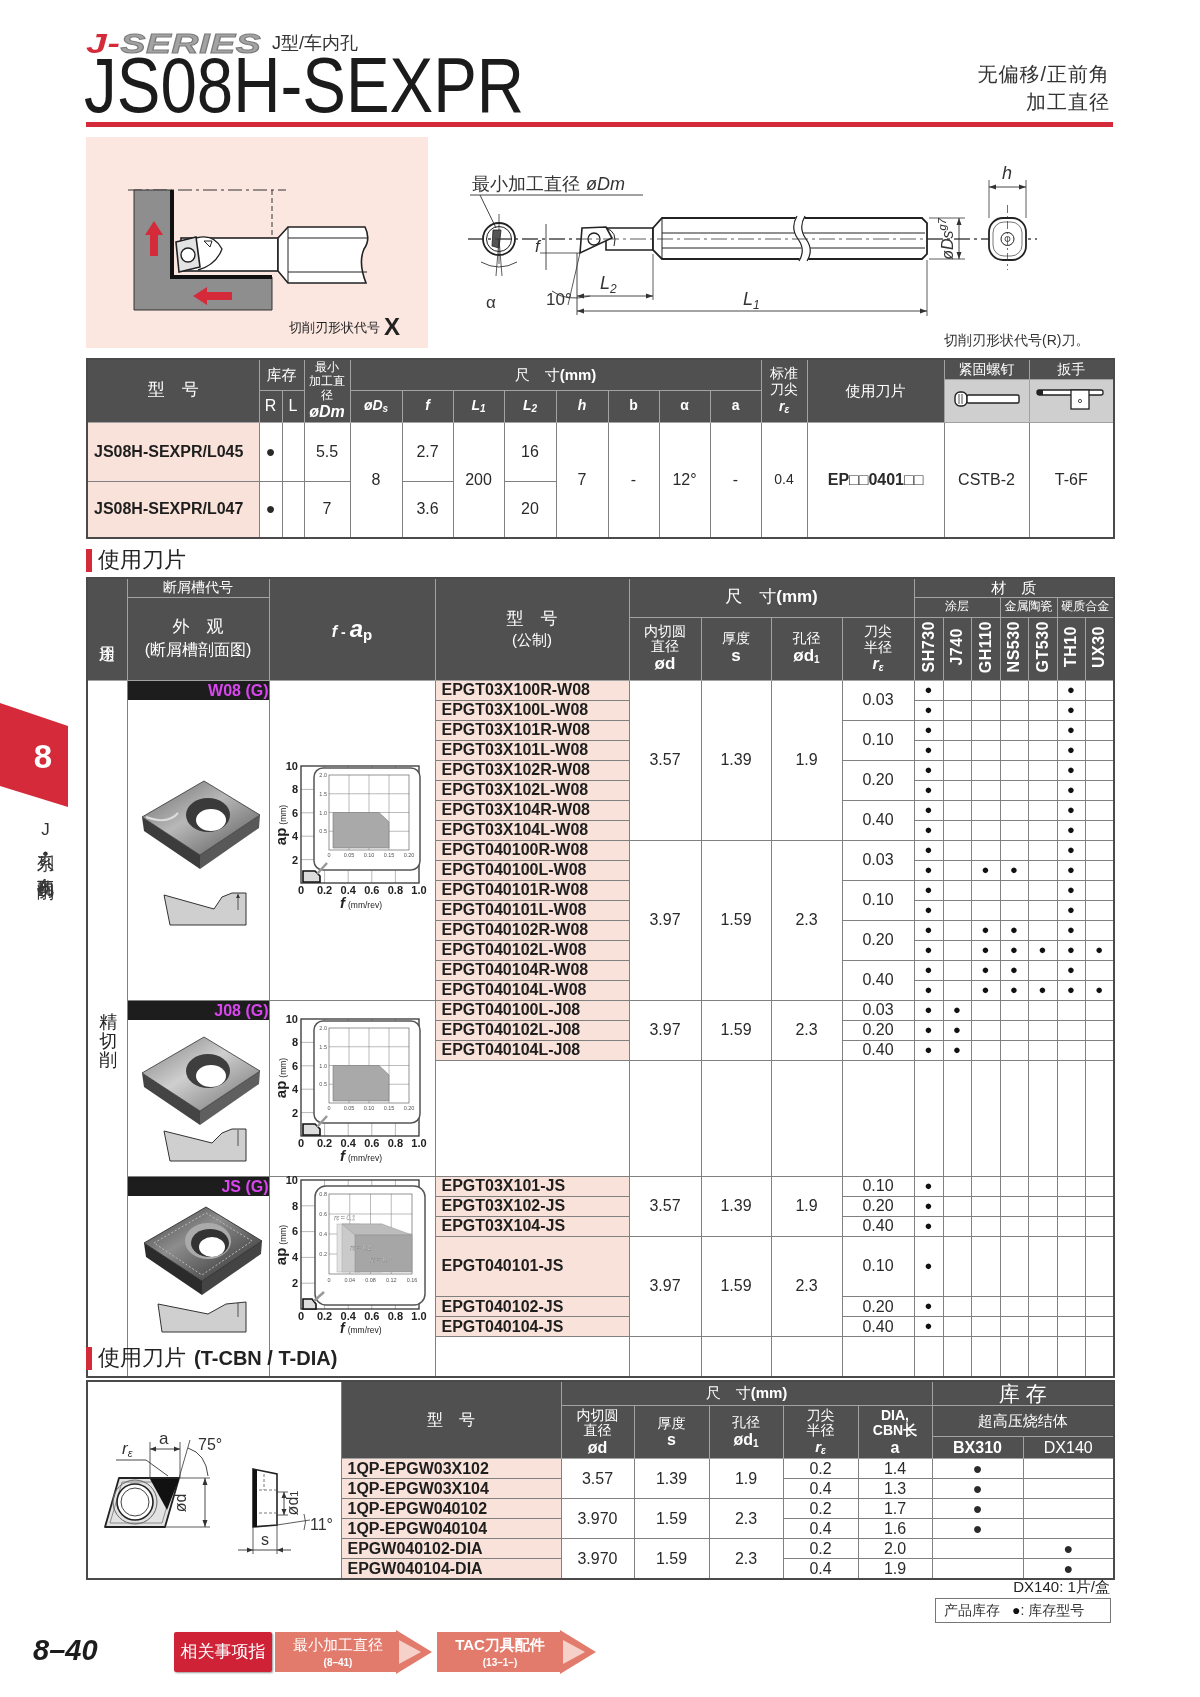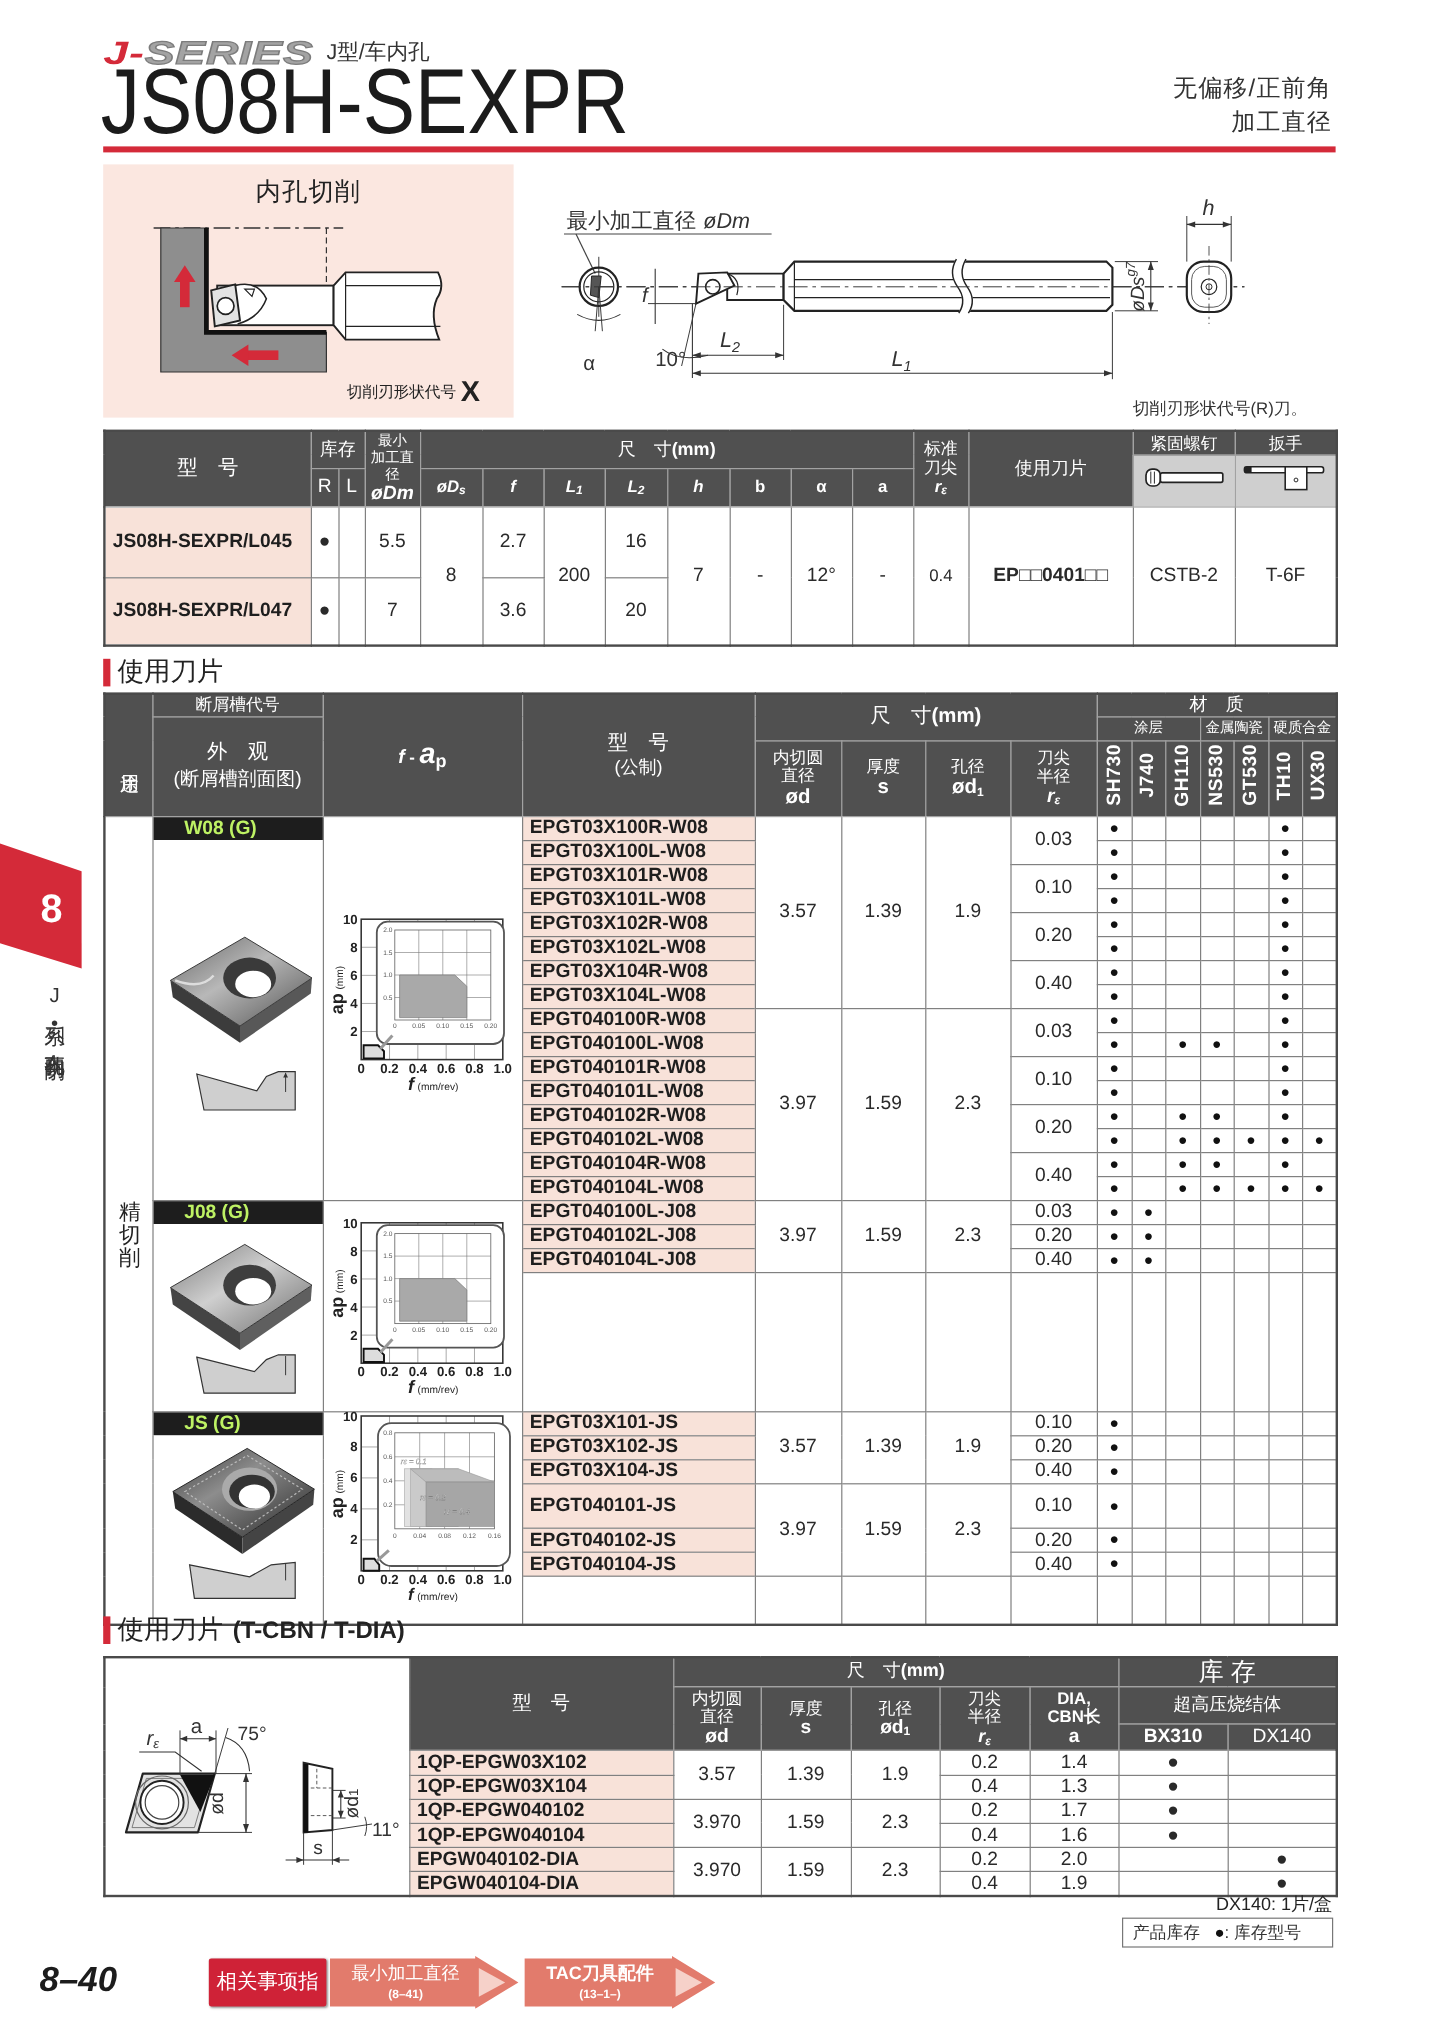--- a/index.html
+++ b/index.html
@@ -23,21 +23,21 @@
 .tbl td.hl{background:#cfcfcf;border-color:#a2a2a2;}
 .tbl td.pk{background:#f8e2d9;font-weight:bold;text-align:left;padding-left:6px;color:#1e1e1e;white-space:nowrap;overflow:hidden;}
 .tbl td.g{font-size:13px;color:#111;}
 .sm{font-size:12px;display:block;line-height:1.15;}
 .sm14{font-size:14px;display:block;line-height:1.1;text-align:center;}
 .sym{font-weight:bold;font-size:16px;display:block;}
 .it{font-style:italic;font-weight:bold;}
 .hd sub{font-size:10px;vertical-align:-2px;}
 .vgrade{writing-mode:vertical-rl;transform:rotate(180deg);font-weight:bold;font-size:16px;letter-spacing:0.5px;display:inline-block;}
 .cellbox{position:relative;width:100%;}
-.brk-label{position:absolute;left:0;top:0;width:100%;height:19px;background:#1d1d1d;color:#bef264;font-weight:bold;font-size:16px;line-height:19px;text-align:left;padding-left:26px;}
+.brk-label{position:absolute;left:0;top:0;width:100%;height:19px;background:#1d1d1d;color:#d946ef;font-weight:bold;font-size:16px;line-height:19px;text-align:right;padding-left:8px;}
 .usage-text{writing-mode:vertical-rl;text-orientation:upright;font-size:18px;letter-spacing:19px;color:#222;display:inline-block;}
 .usage-hd{writing-mode:vertical-rl;text-orientation:upright;font-size:16px;display:inline-block;letter-spacing:0;}
 .sec-title{font-size:22px;color:#222;line-height:24px;padding-left:12px;white-space:nowrap;}
 .sec-title:before{content:"";position:absolute;left:0;top:1px;width:6px;height:23px;background:#d42a39;}
 .sec-title b{font-size:20px;margin-left:8px;}
 .dx-note{right:90px;top:1578px;font-size:15px;color:#222;}
 .legend{left:935px;top:1598px;width:176px;height:25px;border:1px solid #777;font-size:14px;color:#333;line-height:23px;padding-left:8px;white-space:nowrap;}
 .legend .dot{margin-left:12px;color:#111;}
 .page-no{left:33px;top:1634px;font-size:29px;font-weight:bold;font-style:italic;color:#1c1c1c;}
 .guide-btn{left:174px;top:1632px;width:98px;height:40px;background:#cf2237;color:#fff;font-size:17px;line-height:40px;text-align:center;border-radius:2px;box-shadow:1px 1px 2px #999;}
@@ -59,21 +59,20 @@
 <div class="abs feature" style="top:91px">加工直径</div>
 <div class="abs redline"></div>
 
 <svg class="abs" style="left:0;top:700px" width="70" height="110">
   <polygon points="0,3 68,26 68,107 0,86" fill="#d42a39"></polygon>
 </svg>
 <div class="abs tab-num">8</div>
 <div class="abs tab-label">J系列•车内孔切削</div>
 
 <div class="abs panel">
-  <div class="panel-title">内孔切削</div>
   <svg style="position:absolute;left:0;top:0" width="342" height="211">
     <line x1="42" y1="53" x2="200" y2="53" stroke="#333" stroke-width="1.2" stroke-dasharray="14 4 3 4"></line>
     <line x1="186" y1="53" x2="186" y2="100" stroke="#333" stroke-width="1" stroke-dasharray="5 3"></line>
     <polygon points="48,53 86,53 86,140 186,140 186,173 48,173" fill="#8e8e8e" stroke="#333" stroke-width="1"></polygon>
     <polyline points="86,53 86,140 186,140" fill="none" stroke="#111" stroke-width="4"></polyline>
 
     <rect x="64" y="97" width="8" height="22" fill="#d42a39"></rect>
     <polygon points="59,98 68,84 77,98" fill="#d42a39"></polygon>
     <rect x="120" y="155" width="26" height="8" fill="#d42a39"></rect>
     <polygon points="121,150 107,159 121,168" fill="#d42a39"></polygon>
@@ -730,21 +729,21 @@
         <td></td>
         <td></td>
         <td></td>
         <td></td>
         <td></td>
         <td></td>
   </tr>
 
   <tr style="height:20px">
     <td rowspan="7" style="vertical-align:top">
-      <div class="cellbox" style="height:176px">
+      <div class="cellbox" style="height:199px">
         <div class="brk-label">JS (G)</div>
         <svg style="position:absolute;left:12px;top:22px" width="126" height="100">
           <defs>
                 <linearGradient id="gJS" x1="0" y1="0" x2="1" y2="1">
                   <stop offset="0" stop-color="#3c3c3c"></stop>
                   <stop offset="0.4" stop-color="#8d8d8d"></stop>
                   <stop offset="0.7" stop-color="#5a5a5a"></stop>
                   <stop offset="1" stop-color="#2e2e2e"></stop>
                 </linearGradient>
               </defs>

